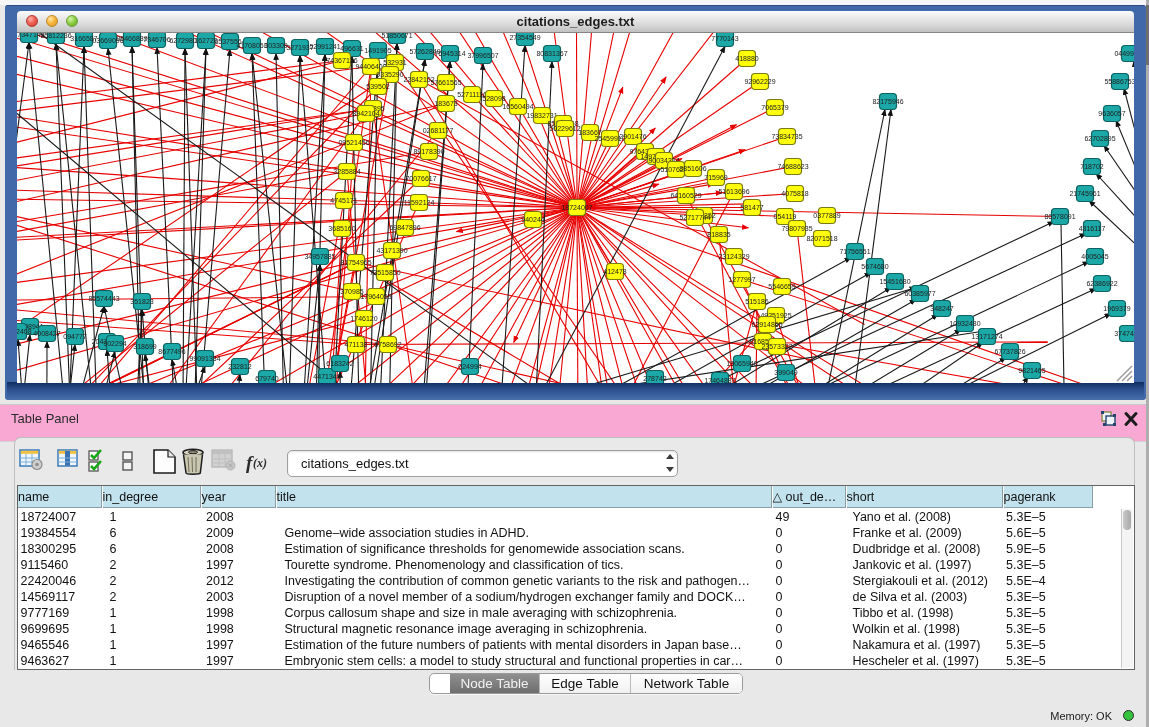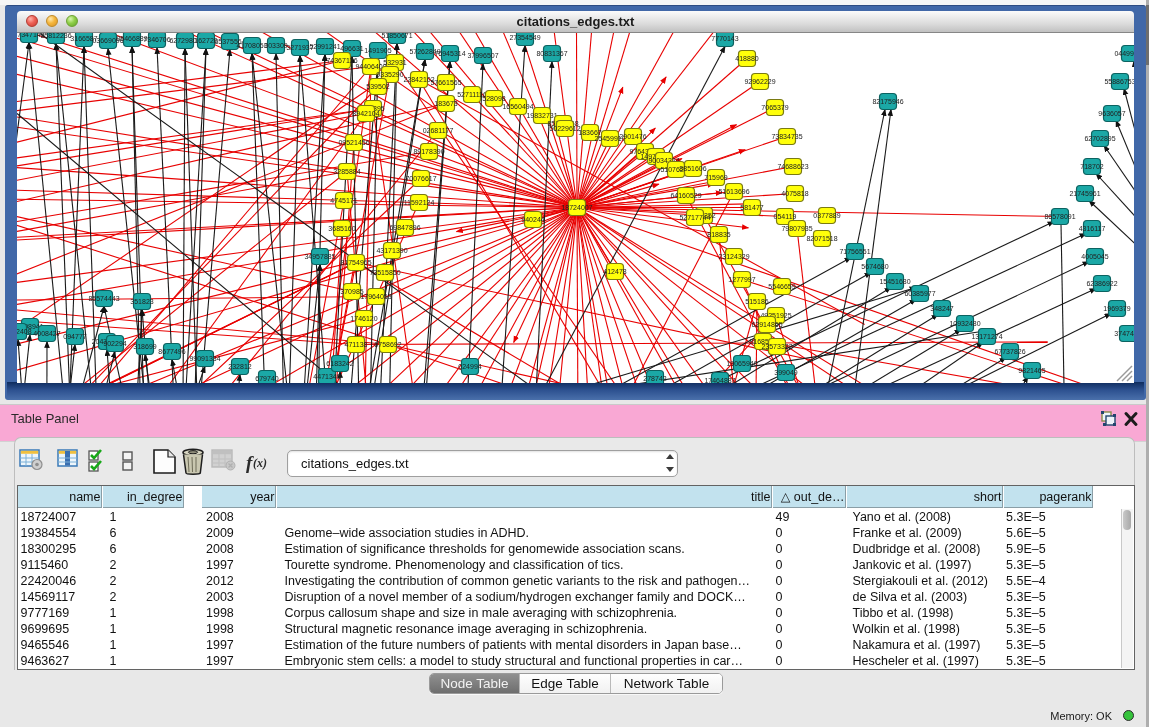--- a/index.html
+++ b/index.html
@@ -23,33 +23,33 @@
   background:linear-gradient(#0f2c5e, #2d5190 45%, #4a70ab); border-radius:0 0 3px 3px; }
 
 #tphead { position:absolute; left:0; top:404px; width:1149px; height:38px;
   background:#f9a8d4; border-top:1px solid #cacaca; border-bottom:1px solid #d2d2d2; }
 #tphead span { position:absolute; left:11px; top:6px; font-size:13px; color:#2a2a2a; }
 #panel { position:absolute; left:14px; top:437px; width:1121px; height:233px;
   background:#e9e9e9; border:1px solid #bdbdbd; border-radius:7px 7px 0 0; border-bottom:none; }
 #tbl { position:absolute; left:2px; top:47px; width:1117.5px; height:185px;
   background:#fff; border:1px solid #636363; }
 .th { position:absolute; top:0; height:22px; background:#c2e2ee; border-right:1px solid #8a9ea6;
-  font-size:12.5px; color:#111; text-align:right; line-height:22px; border-bottom:1px solid #8a9ea6; }
+  font-size:12.5px; color:#111; text-align:left; line-height:22px; border-bottom:1px solid #8a9ea6; }
 #rowsbox { position:absolute; left:0; top:23px; right:0; bottom:0; }
 .tr { position:relative; height:16px; font-size:12.5px; color:#111; white-space:nowrap; }
 .tr span { position:absolute; top:1px; }
 .c0 { left:2.5px; } .c1 { left:91.5px; } .c2 { left:188px; } .c3 { left:266.5px; }
 .c4 { left:757.5px; } .c5 { left:834.5px;text-align:center; } .c6 { left:988px;text-align:right; }
 #vscroll { position:absolute; right:1px; top:23px; width:12px; bottom:1px;
   background:#f4f4f4; border-left:1px solid #c9c9c9; }
 #vthumb { position:absolute; left:1.5px; top:1px; width:8px; height:20px;
   background:linear-gradient(90deg,#c9c9c9,#a8a8a8); border-radius:4px; }
 
 #segs { position:absolute; left:429px; top:673px; height:21px; border:1px solid #9a9a9a;
-  border-radius:5px; overflow:hidden; background:#fff; box-shadow:0 1px 0 rgba(255,255,255,.7); }
+  border-radius:5px; overflow:hidden; background:#fff; box-shadow:0 1px 0 rgba(255,255,255,.7);padding-left:20px; }
 .seg { float:left; height:100%; font-size:13.5px; text-align:center; line-height:20px; color:#111;
   background:linear-gradient(#fefefe,#f1f1f1); border-right:1px solid #b9b9b9; }
 .segsel { background:linear-gradient(#909090,#6e6e6e); color:#f2f2f2; }
 #mem { position:absolute; right:37px; top:710px; font-size:11px; color:#1a1a1a; }
 #memdot { position:absolute; right:15px; top:710px; width:11px; height:11px; border-radius:50%;
   background:#35c33b; border:1.5px solid #2d2d2d; }
 #dropdown { position:absolute; left:287px; top:449.5px; width:391px; height:27px; background:#fff;
   border:1px solid #9f9f9f; border-radius:5px; box-shadow:inset 0 1px 2px rgba(0,0,0,.12); }
 #dropdown span { position:absolute; left:13px; top:5px; font-size:13px; color:#111; }
 
@@ -668,21 +668,21 @@
   <text x="253" y="467" font-size="12" font-style="italic" font-weight="bold" font-family="Liberation Serif, serif" fill="#2b2b2b">(x)</text>
 
   <g fill="#3a3a3a">
     <path d="M666,459 l4,-5 l4,5 z"></path>
     <path d="M666,467 l4,5 l4,-5 z"></path>
   </g>
 </svg>
 <div id="panel">
   <div id="tbl">
     <div class="th" style="left:0;width:83.5px;">name</div>
-    <div class="th" style="left:84.5px;width:81px;">in_degree</div>
+    <div class="th" style="left:84.5px;width:98px;">in_degree</div>
     <div class="th" style="left:183.5px;width:74px;">year</div>
     <div class="th" style="left:258.5px;width:495px;">title</div>
     <div class="th" style="left:754.5px;width:73px;">△ out_de…</div>
     <div class="th" style="left:828.5px;width:156px;">short</div>
     <div class="th" style="left:985.5px;width:89px;">pagerank</div>
     <div id="rowsbox">
 <div class="tr">
           <span class="c0">18724007</span>
           <span class="c1">1</span>
           <span class="c2">2008</span>

